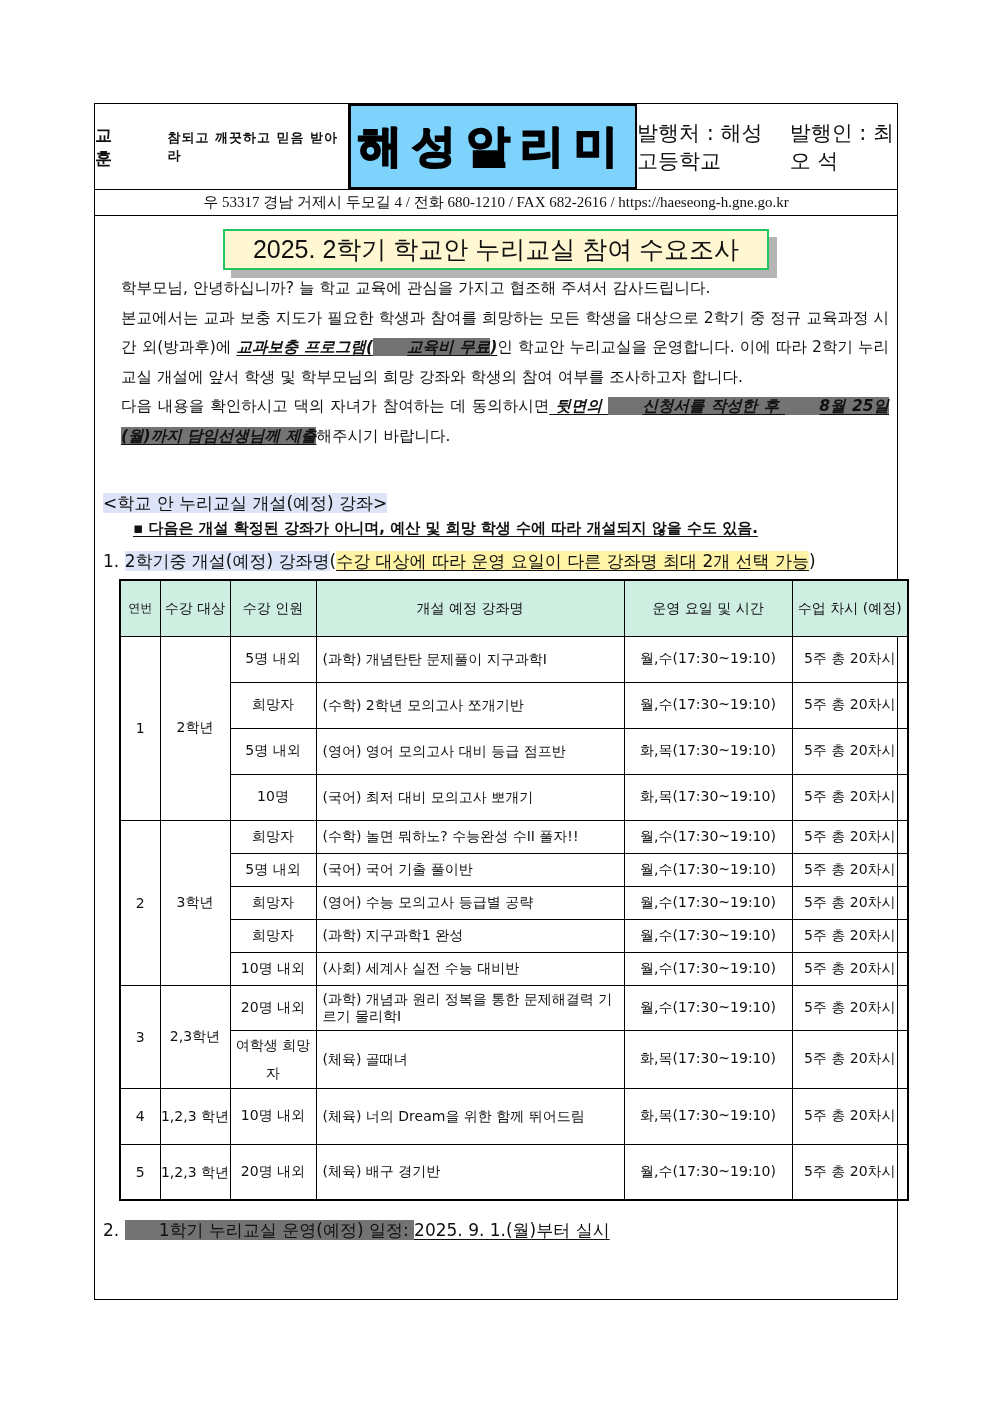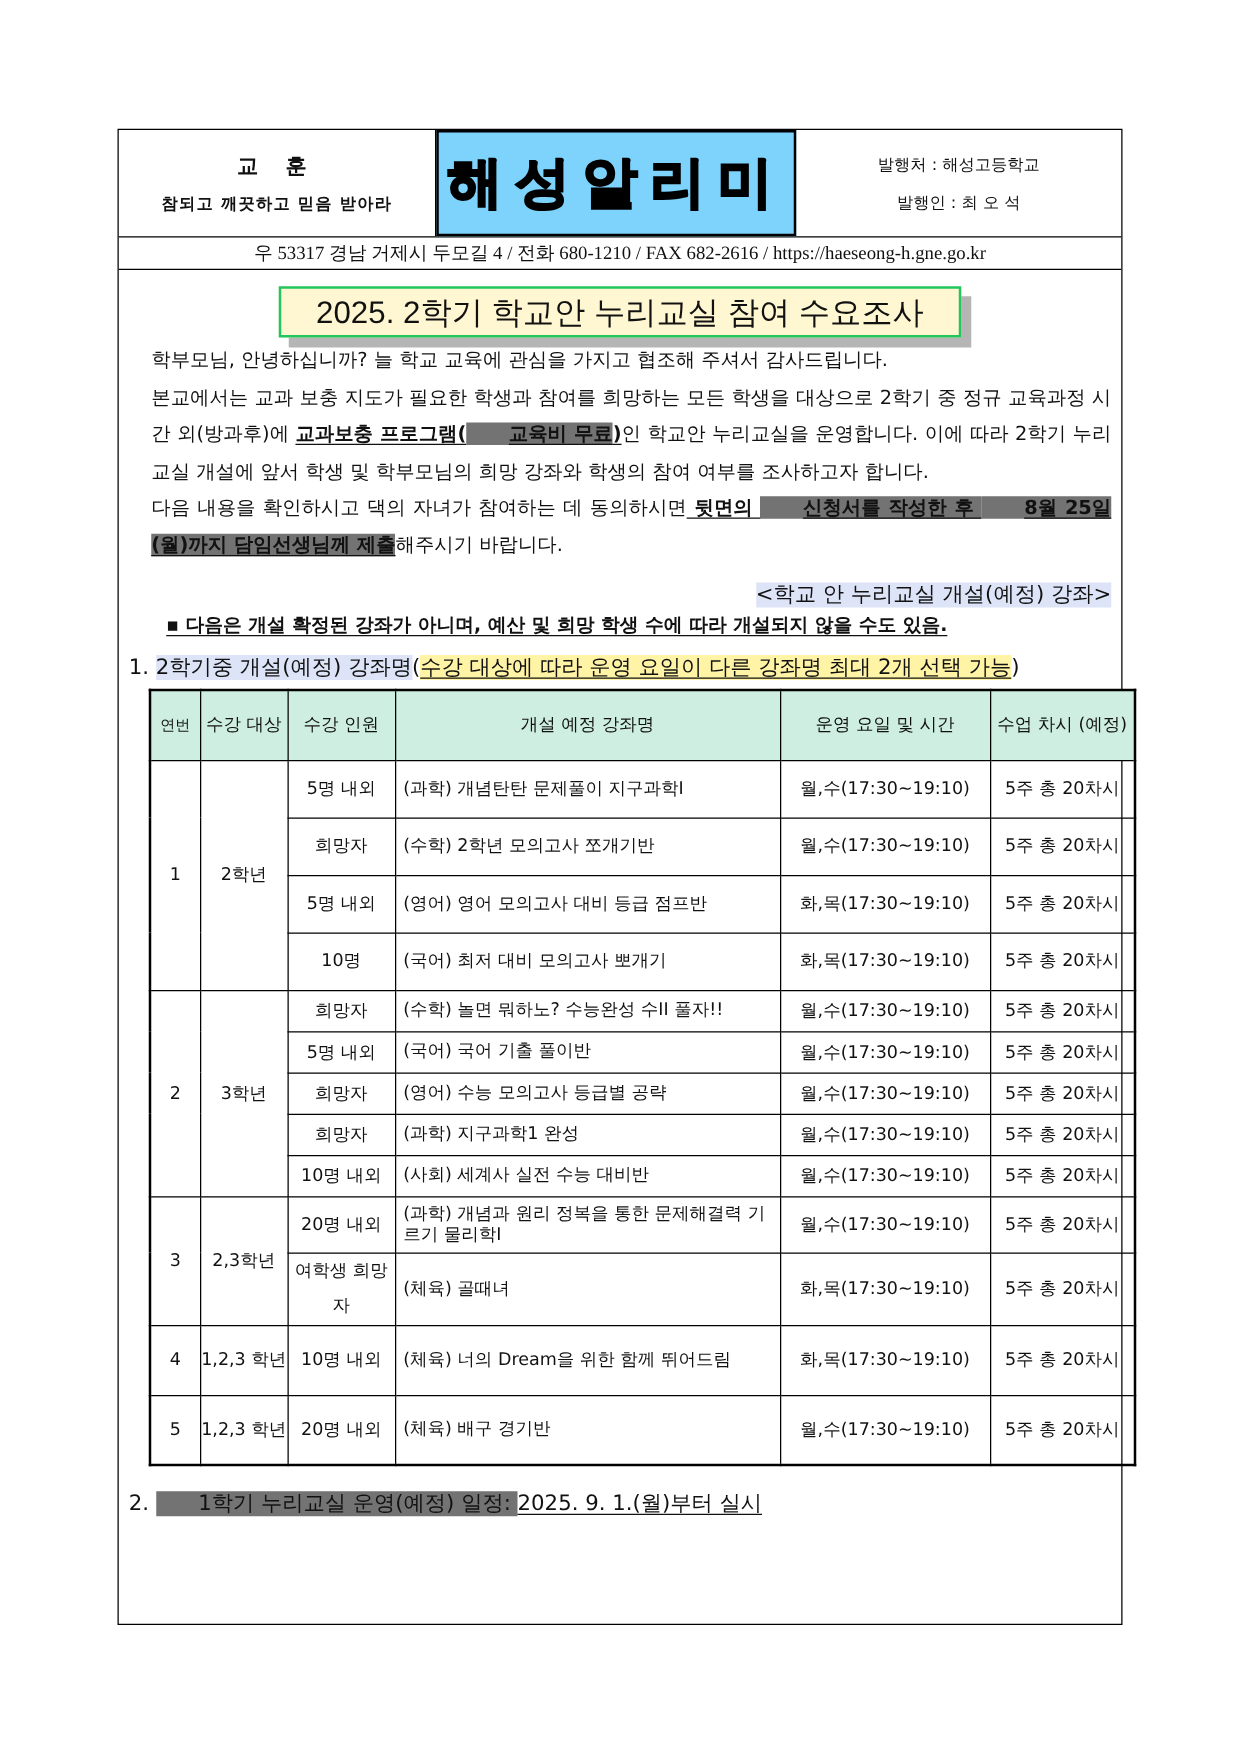--- a/index.html
+++ b/index.html
@@ -1,38 +1,38 @@
 <!DOCTYPE html>
 <html><head>
 <meta charset="utf-8">
 <style>
   * { box-sizing: border-box; margin: 0; padding: 0; }
   body { width: 992px; height: 1403px; background: #fff; font-family: "DejaVu Sans", sans-serif; color: #111; position: relative; }
   .page { position: absolute; left: 94px; top: 103px; width: 804px; height: 1197px; border: 1.5px solid #000; }
   .header { display: flex; height: 86px; border-bottom: 1.5px solid #000; }
-  .motto { width: 254px; border-right: 1.5px solid #000; display: flex; flex-direction: column; align-items: center; justify-content: center; gap: 10px; }
+  .motto { width: 254px; border-right: 1.5px solid #000; display: flex; flex-direction: row; align-items: center; justify-content: center; gap: 10px; }
   .motto-title { font-family: "DejaVu Serif", serif; font-weight: bold; font-size: 17px; letter-spacing: 8px; }
   .motto-text { font-family: "DejaVu Serif", serif; font-weight: bold; font-size: 13px; letter-spacing: 1px; }
   .banner { width: 288px; background: #7dd3fc; border: 2px solid #000; margin: 0; display: flex; align-items: center; justify-content: center; }
   .banner-title { font-family: "DejaVu Serif", serif; font-weight: 900; font-size: 44px; letter-spacing: 10px; -webkit-text-stroke: 2px #000; }
-  .publisher { flex: 1; display: flex; flex-direction: column; align-items: center; justify-content: center; gap: 12px; font-size: 13px; }
+  .publisher { flex: 1; display: flex; flex-direction: row; align-items: center; justify-content: center; gap: 12px; font-size: 21px; }
   .address { height: 26px; border-bottom: 1.5px solid #000; display: flex; align-items: center; justify-content: center; font-family: "Liberation Serif", serif; font-size: 15px; }
   .content { padding: 0 8px; position: relative; }
   .title-wrap { display: flex; justify-content: center; margin-top: 13px; }
   .title-box { position: relative; }
   .title-shadow { position: absolute; left: 8px; top: 8px; width: 100%; height: 100%; background: #b5b5b5; }
   .title { position: relative; background: #fff7d1; border: 2px solid #22c55e; padding: 2px 28px; font-size: 25px; font-family: "Liberation Sans", sans-serif; letter-spacing: 0px; }
   .para { font-size: 15.5px; line-height: 29.5px; text-align: justify; margin-top: 4px; }
   .indent { padding-left: 18px; }
   .hl-green { background: #737373; padding-left: 34px; }
   .hl-yellow { background: #fff3a6; }
   .hl-blue { background: #dde4f7; }
-  .bold { font-weight: bold; }
+  .bold { font-weight: bold; font-style: italic; }
   .uline { text-decoration: underline; text-underline-offset: 3px; }
-  .subhead { text-align: right; font-size: 17px; margin-top: 13px; }
+  .subhead { text-align: left; font-size: 17px; margin-top: 41px; }
   .note { font-size: 15px; font-weight: bold; margin-left: 30px; margin-top: 4px; }
   .sec1 { font-size: 17px; margin-top: 12px; }
   table { border-collapse: collapse; width: 790px; margin-top: 6px; border: 2px solid #000; font-size: 14px; margin-left: 16px; }
   th, td { border: 1px solid #000; text-align: center; vertical-align: middle; }
   th { background: #cdeee0; font-weight: normal; height: 56px; line-height: 28px; }
   td.course { text-align: left; padding-left: 6px; line-height: 17px; }
   .sec2 { font-size: 17px; margin-top: 18px; }
 </style>
 </head>
 <body>

